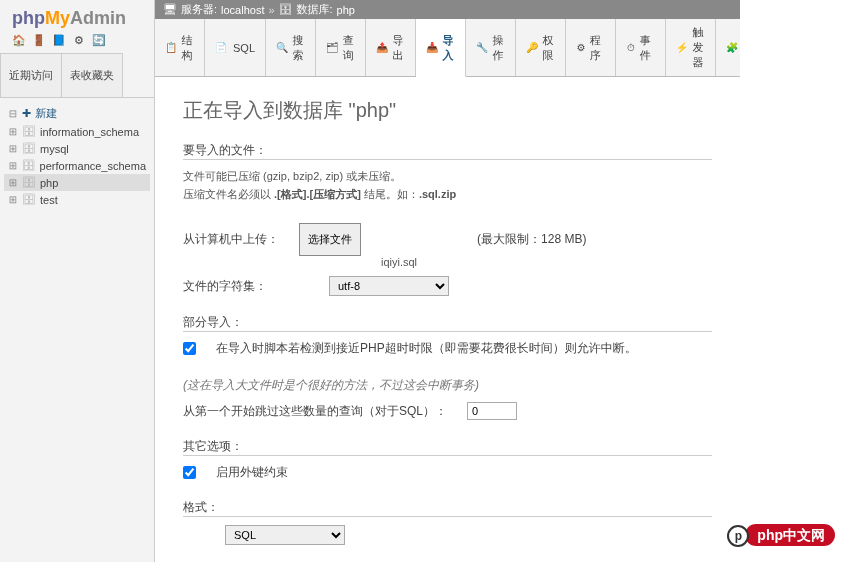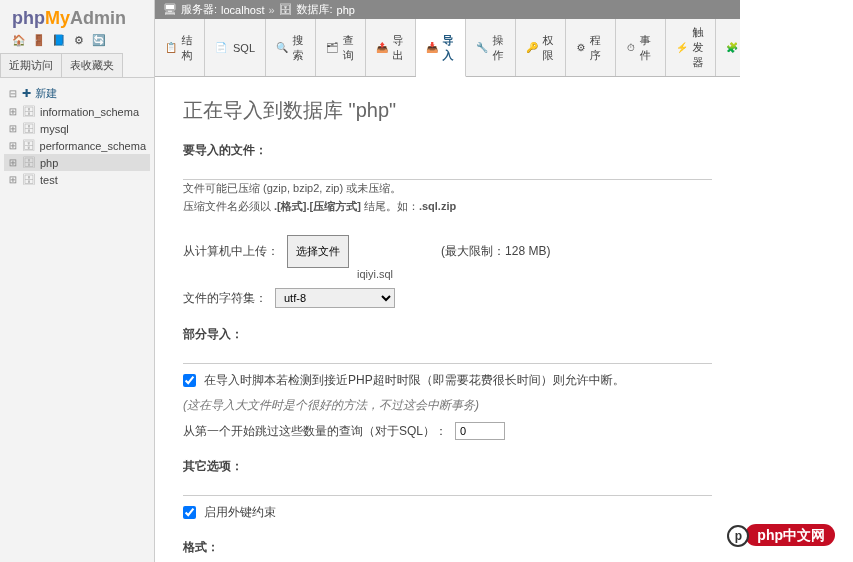--- a/index.html
+++ b/index.html
@@ -7,44 +7,44 @@
 .container { display: flex; width: 740px; height: 562px; }
 .sidebar { width: 155px; background: #f3f3f3; border-right: 1px solid #ccc; }
 .logo { padding: 8px 12px 2px; }
 .logo span { font-family: Verdana, sans-serif; font-weight: bold; }
 .logo .php { color: #666699; font-size: 18px; }
 .logo .my { color: #ff9900; font-size: 18px; }
 .logo .admin { color: #888; font-size: 18px; }
 .icon-row { padding: 2px 12px 6px; display: flex; gap: 6px; }
 .icon-row span { width: 14px; height: 14px; display: inline-flex; align-items: center; justify-content: center; font-size: 11px; cursor: pointer; }
 .subtabs { display: flex; border-bottom: 1px solid #ccc; font-size: 11px; }
-.subtabs div { padding: 4px 8px; cursor: pointer; border: 1px solid #ccc; border-bottom: none; background: #eee; margin-right: -1px; }
+.subtabs div { padding: 14px 8px; cursor: pointer; border: 1px solid #ccc; border-bottom: none; background: #eee; margin-right: -1px; }
 .tree { padding: 6px 4px; font-size: 11px; }
 .tree-item { padding: 2px 4px; display: flex; align-items: center; gap: 4px; cursor: pointer; white-space: nowrap; }
 .tree-item.new { color: #235a81; }
 .tree-item.selected { background: #ddd; }
 .tree-icon { width: 10px; color: #888; font-size: 10px; display: inline-block; text-align: center; }
 .db-icon { color: #aaa; }
 .main { flex: 1; display: flex; flex-direction: column; overflow: hidden; }
 .breadcrumb { background: #888; color: #fff; font-size: 11px; padding: 2px 8px; display: flex; align-items: center; gap: 4px; }
 .breadcrumb .sep { opacity: .7; }
 .tabs { display: flex; background: #f3f3f3; border-bottom: 1px solid #bbb; font-size: 11px; }
 .tab { padding: 6px 10px; border-right: 1px solid #ccc; display: flex; align-items: center; gap: 4px; cursor: pointer; }
 .tab.active { background: #fff; border-bottom: 1px solid #fff; margin-bottom: -1px; font-weight: bold; color: #235a81; }
 .tab-icon { width: 14px; height: 14px; display: inline-flex; align-items: center; justify-content: center; font-size: 10px; }
 .content { padding: 20px 28px; overflow-y: auto; flex: 1; color: #444; }
 h2 { font-size: 20px; font-weight: normal; margin-bottom: 18px; color: #666; }
-.section-title { font-weight: bold; margin: 18px 0 0; border-bottom: 1px solid #ccc; padding-bottom: 20px; }
+.section-title { font-weight: normal; margin: 18px 0 8px; border-bottom: 1px solid #ccc; padding-bottom: 0; }
 .section-title.first { margin-top: 0; }
 .small-text { font-size: 11px; line-height: 1.6; color: #555; }
-.row { margin: 8px 0; display: flex; align-items: center; gap: 8px; flex-wrap: wrap; }
+.row { margin: 8px 0; display: flex; align-items: center; gap: 20px; flex-wrap: wrap; }
 .file-btn { border: 1px solid #888; background: #eee; padding: 8px 8px; font-size: 11px; cursor: pointer; }
 .file-name { font-size: 11px; color: #555; margin-top: 45px; }
 select, input[type="text"], input[type="number"] { border: 1px solid #aaa; padding: 2px 4px; font-size: 11px; }
-select.wide { width: 120px; }
+select.wide { width: 120px; margin-left: 42px; }
 input.num { width: 50px; }
 .italic-note { font-style: italic; color: #777; }
 .watermark { position: fixed; right: 18px; bottom: 15px; font-family: Arial; font-weight: bold; }
 .watermark .p { background:#fff; color:#333; border:2px solid #333; border-radius:50%; width:22px; height:22px; display:inline-flex; align-items:center; justify-content:center; margin-right:-4px; position:relative; z-index:2; }
 .watermark .txt { background:#c40d23; color:#fff; padding:3px 10px 3px 12px; border-radius:12px; font-size:14px; }
 </style>
 </head>
 <body>
 
 <div class="container">

